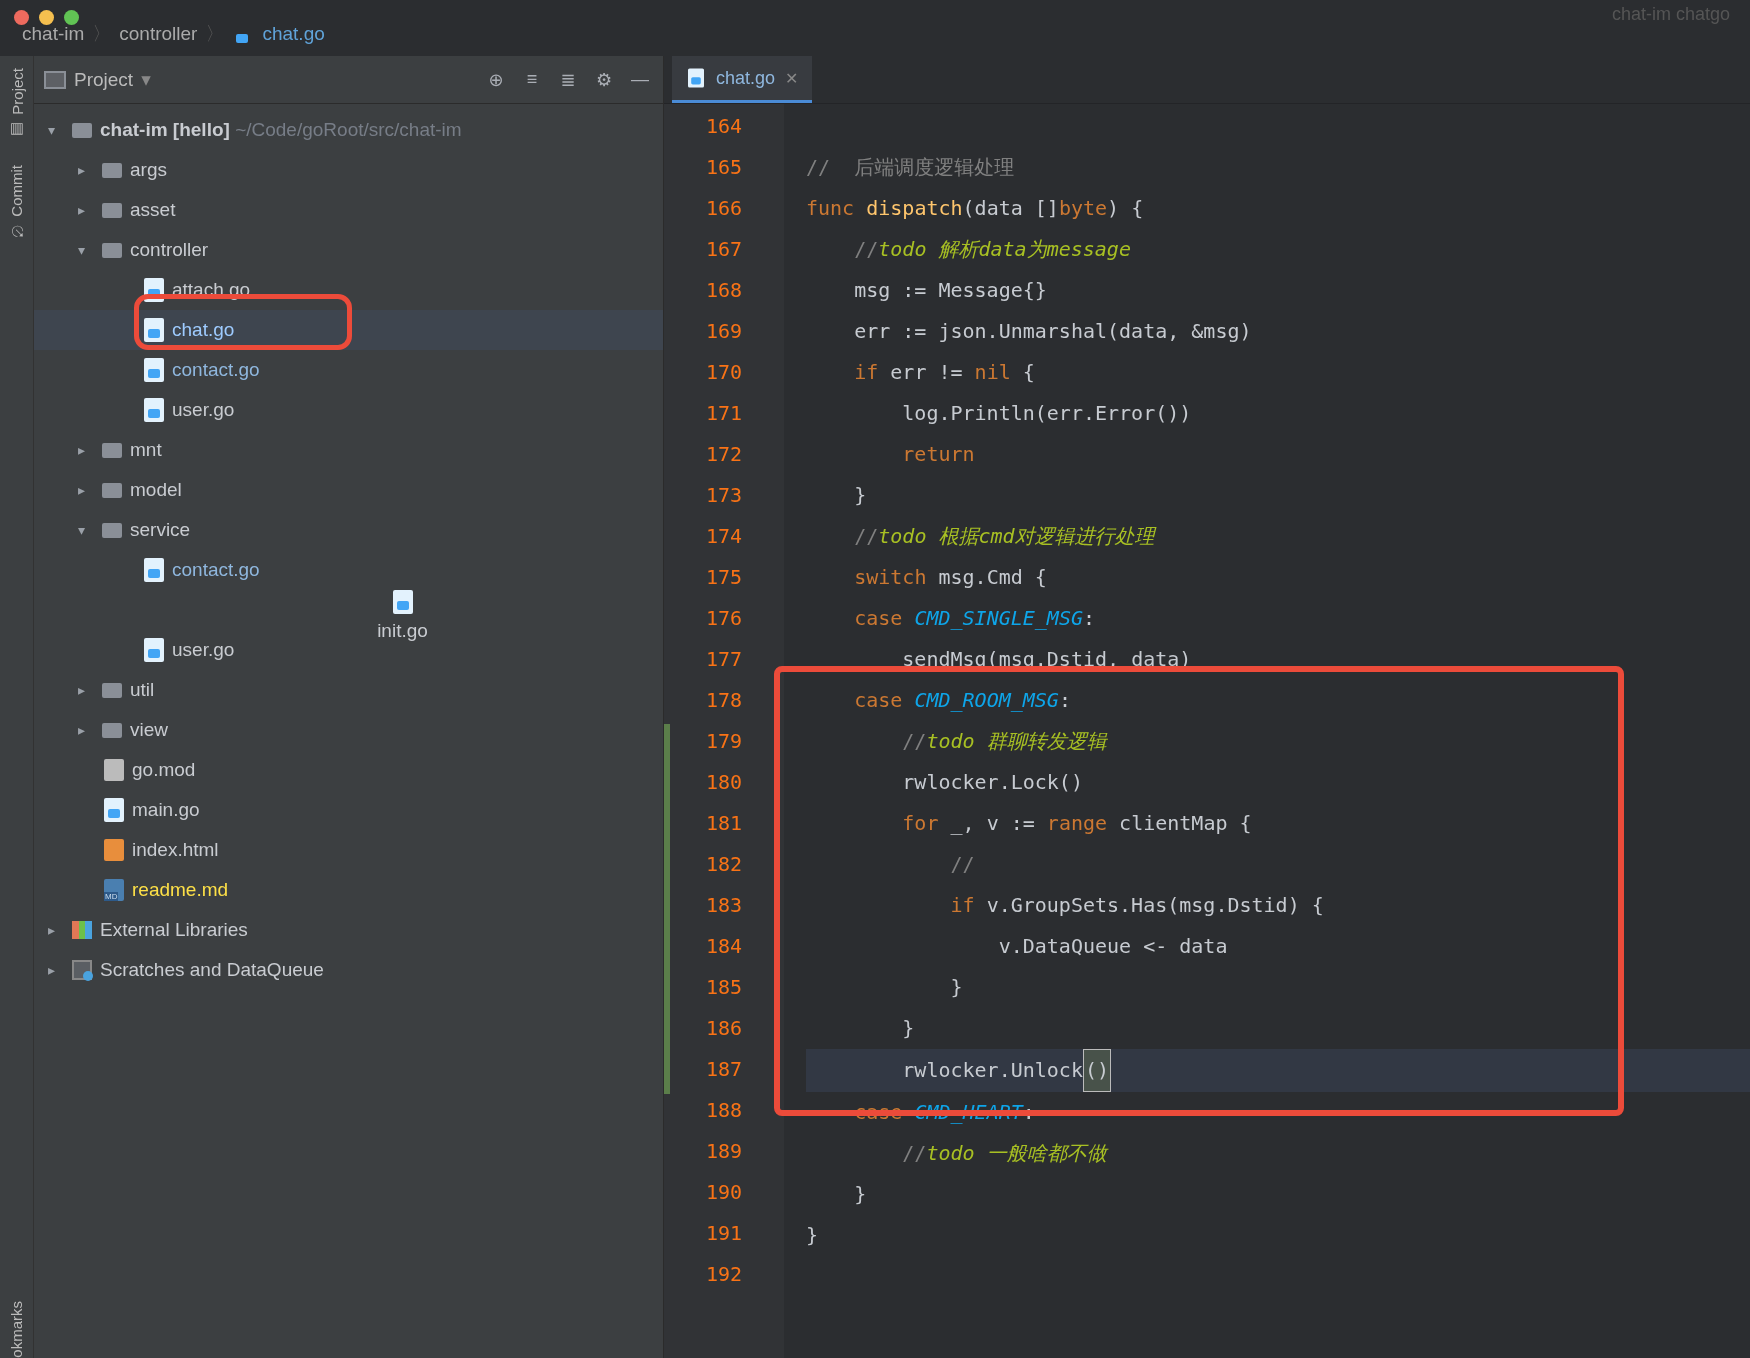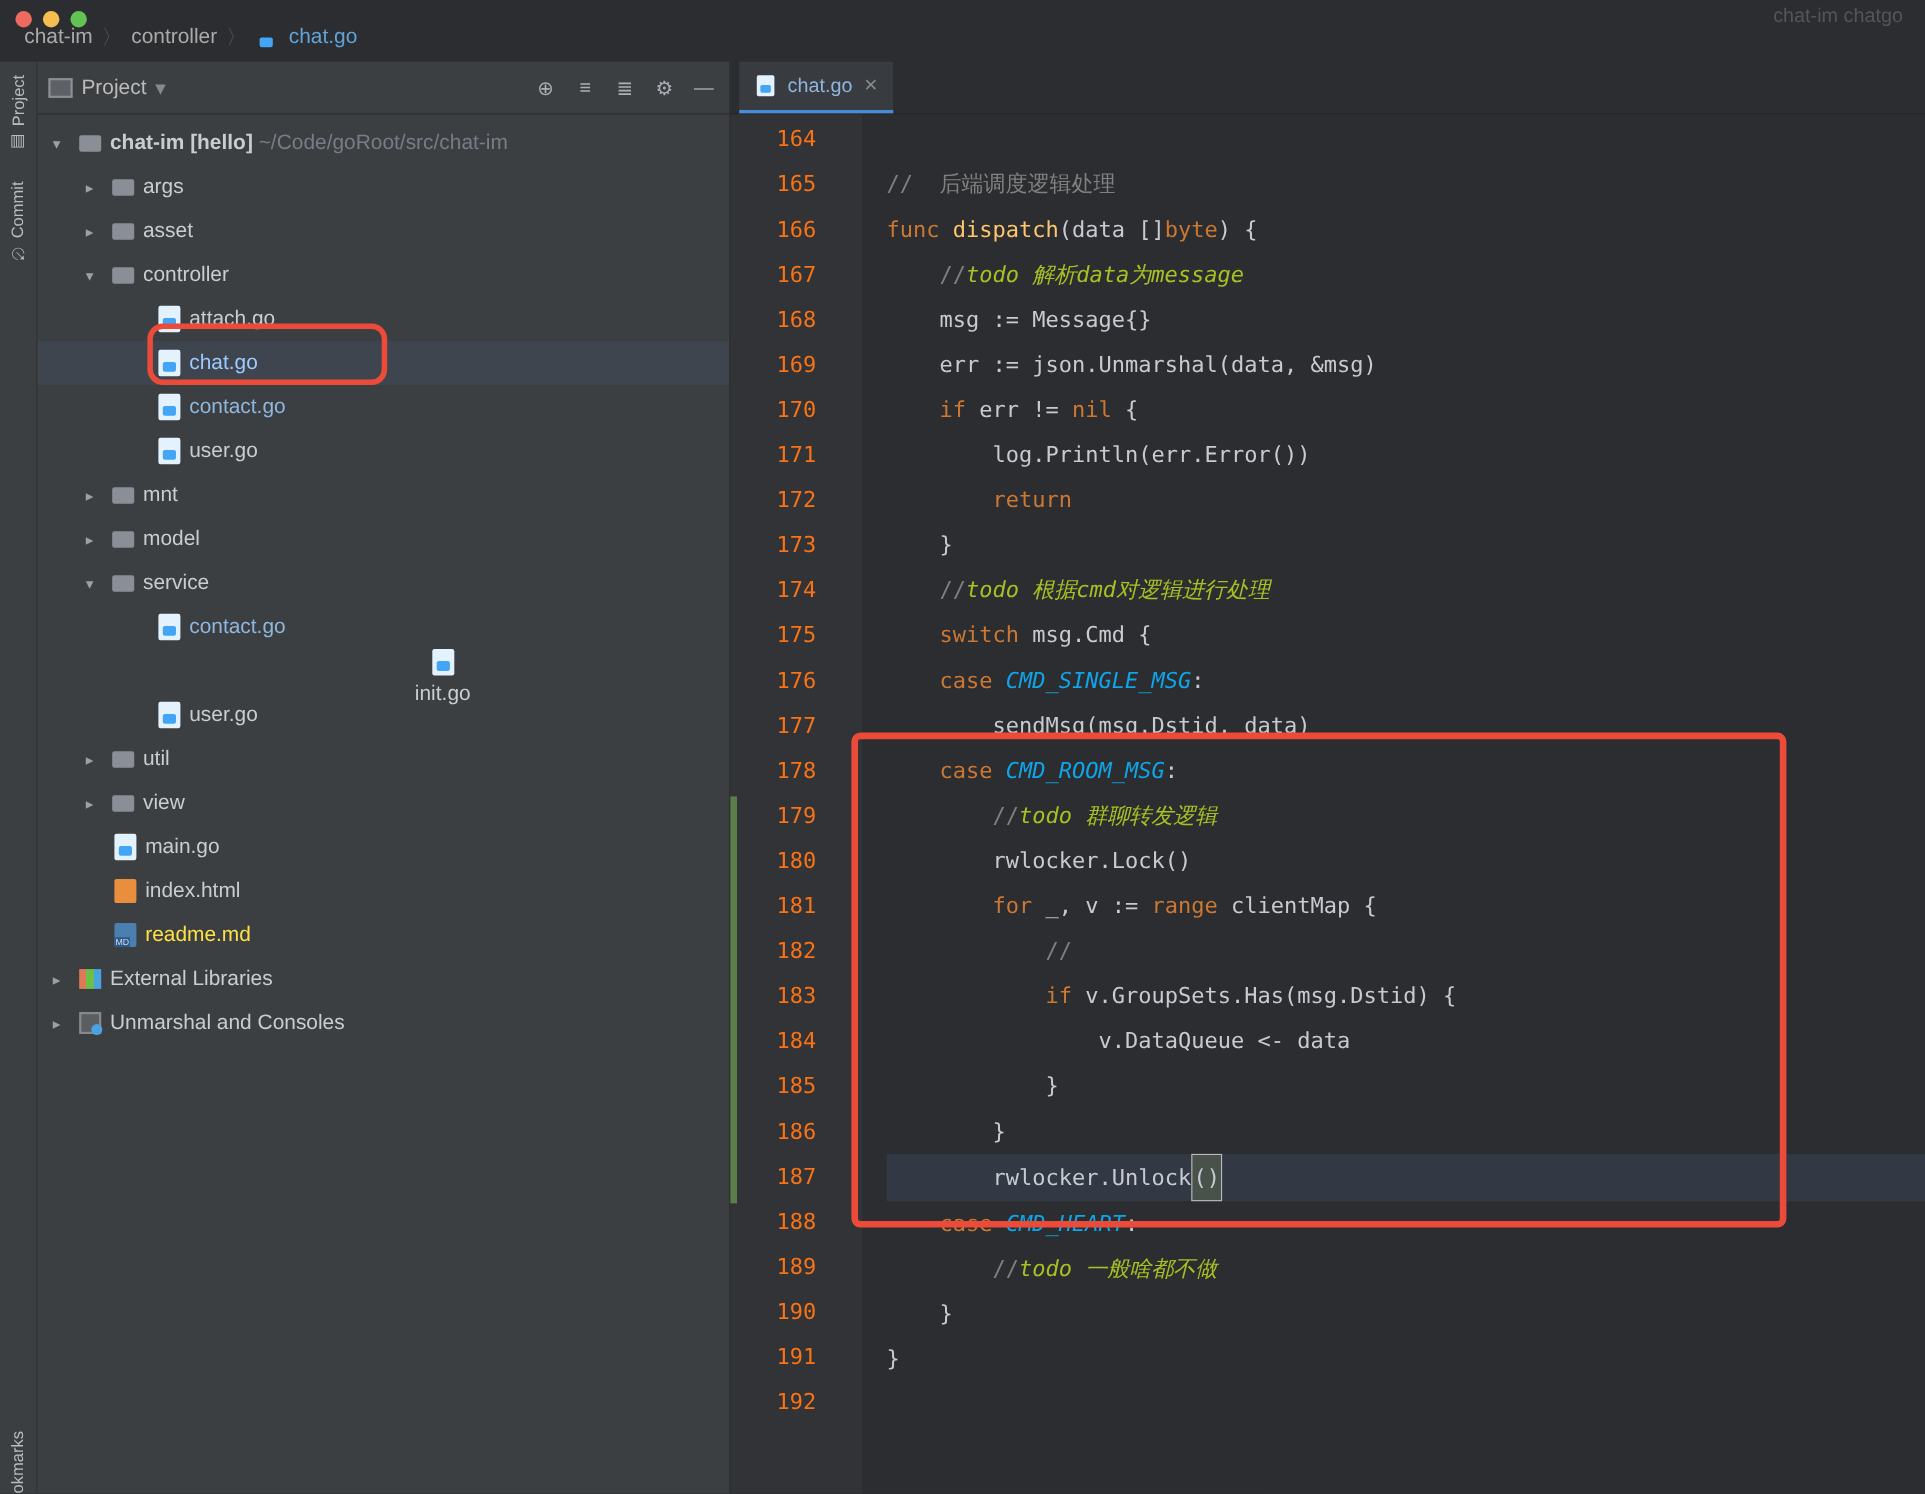--- a/index.html
+++ b/index.html
@@ -338,20 +338,26 @@
         </div>
       <div class="node" style="padding-left:44px;">
           <span class="caret">▸</span>
           <span class="icon">
             <span class="folder-icon"></span>
           </span>
           <span class="name">view</span>
         </div>
       <div class="node" style="padding-left:68px;">
           <span class="icon">
+            <span class="go-mod-icon"></span>
+          </span>
+          <span class="name">go.mod</span>
+        </div>
+      <div class="node" style="padding-left:68px;">
+          <span class="icon">
             <span class="go-file"></span>
           </span>
           <span class="name">main.go</span>
         </div>
       <div class="node" style="padding-left:68px;">
           <span class="icon">
             <span class="html-icon"></span>
           </span>
           <span class="name">index.html</span>
         </div>
@@ -366,21 +372,21 @@
           <span class="icon">
             <span class="lib-icon"></span>
           </span>
           <span class="name">External Libraries</span>
         </div>
       <div class="node" style="padding-left:14px;">
           <span class="caret">▸</span>
           <span class="icon">
             <span class="scratch-icon"></span>
           </span>
-          <span class="name">Unmarshal and Consoles</span>
+          <span class="name">Scratches and DataQueue</span>
         </div>
 
       <div class="red-ring" style="top:190px;left:100px;width:218px;height:56px;"></div>
     </div>
   </div>
 
   <div class="editor">
     <div class="tabs">
       <div class="tab">
         <span class="go-file" style="transform:scale(.8);"></span>

